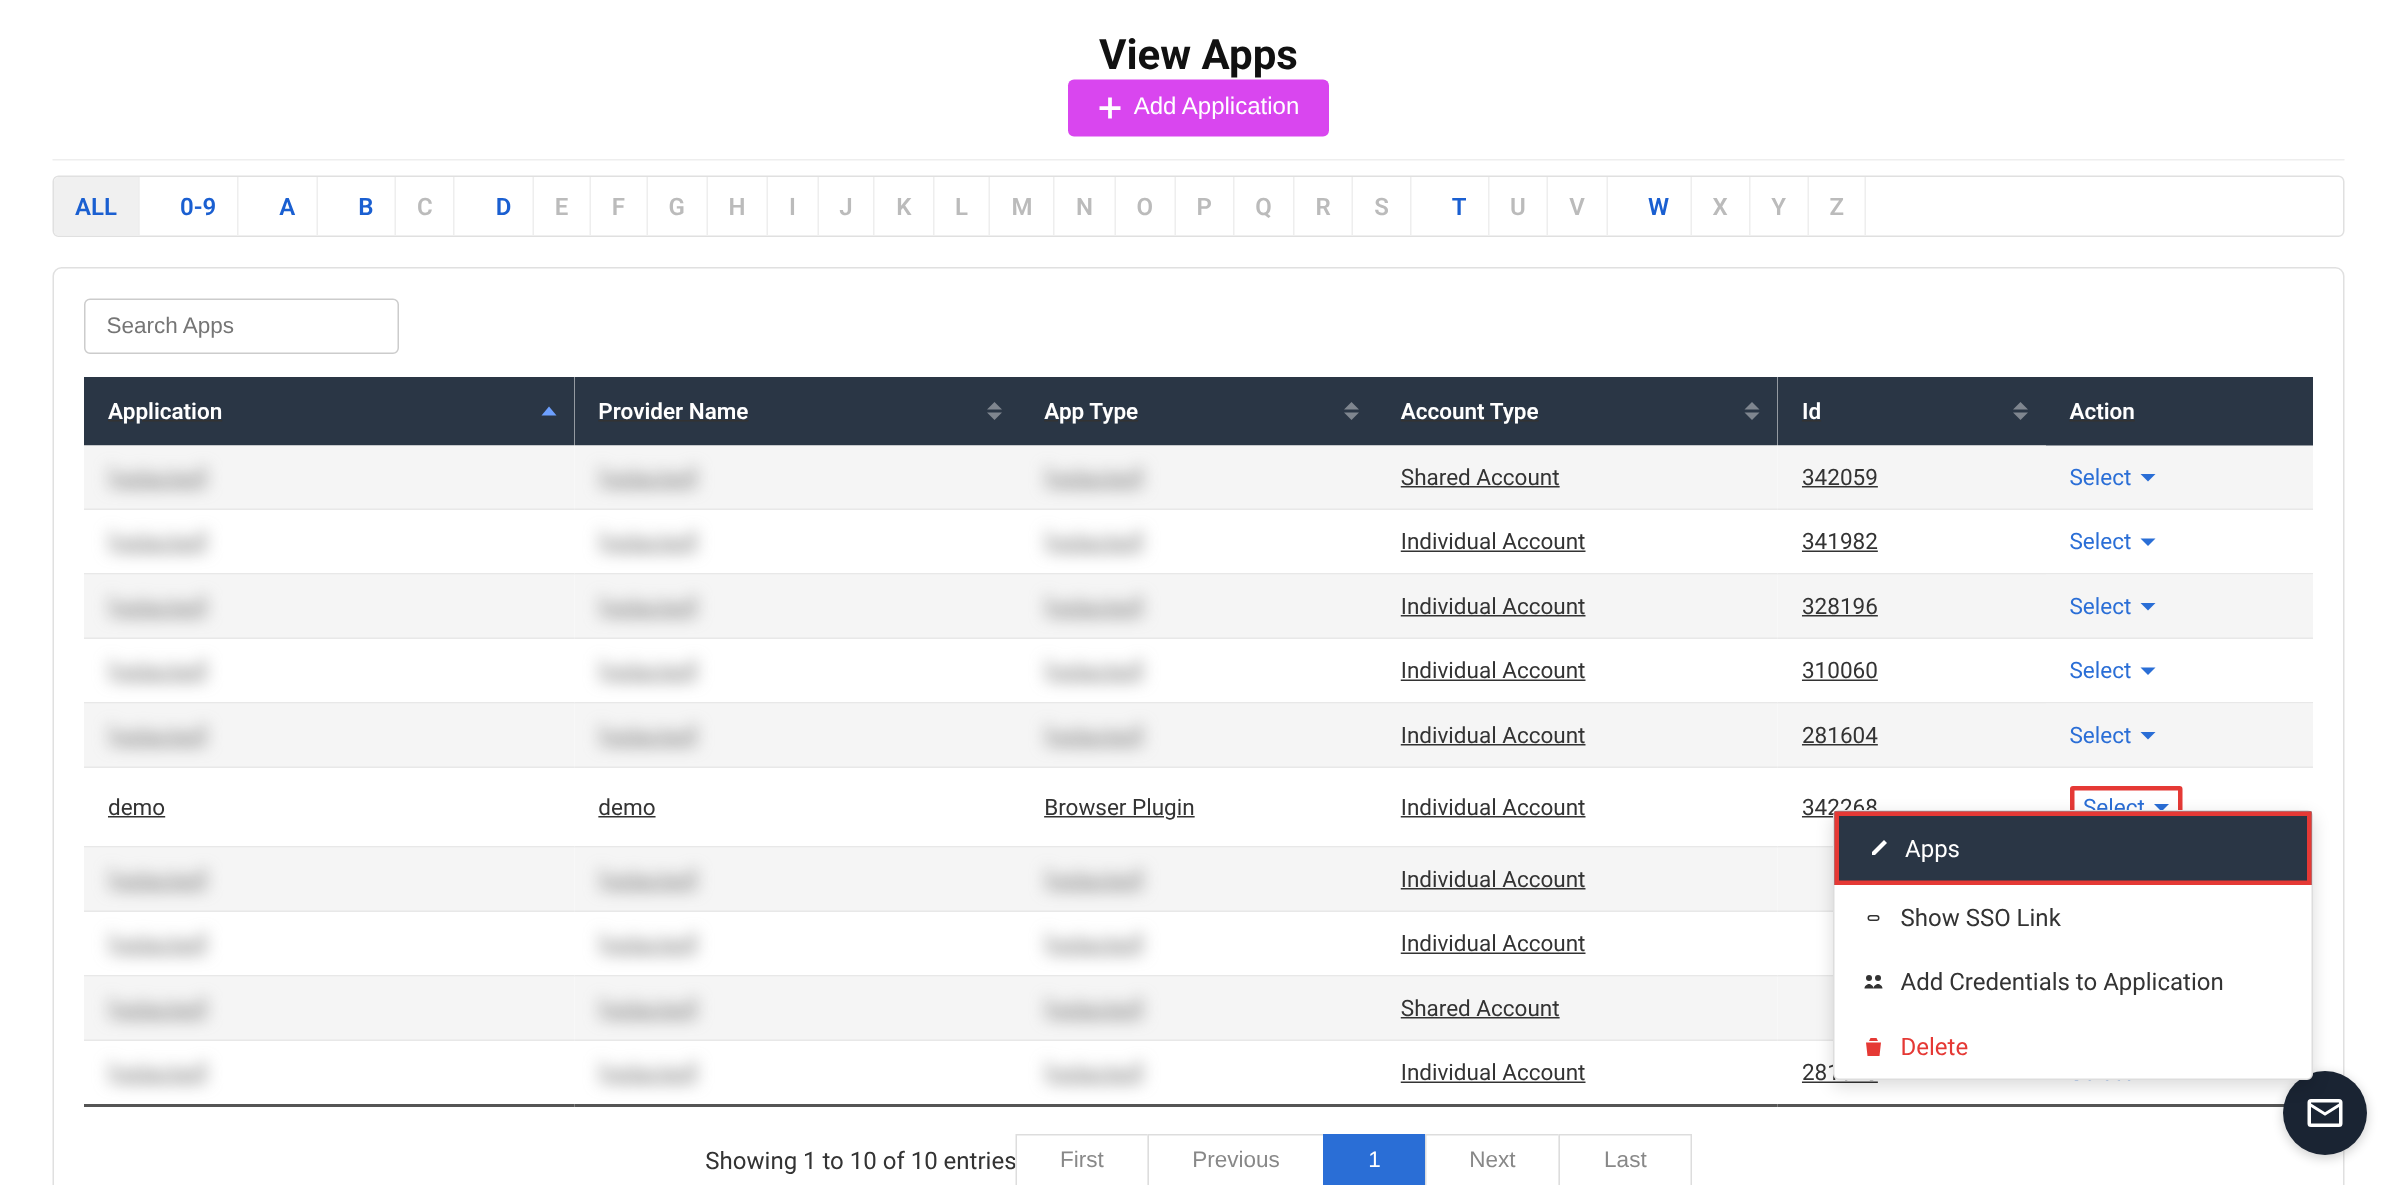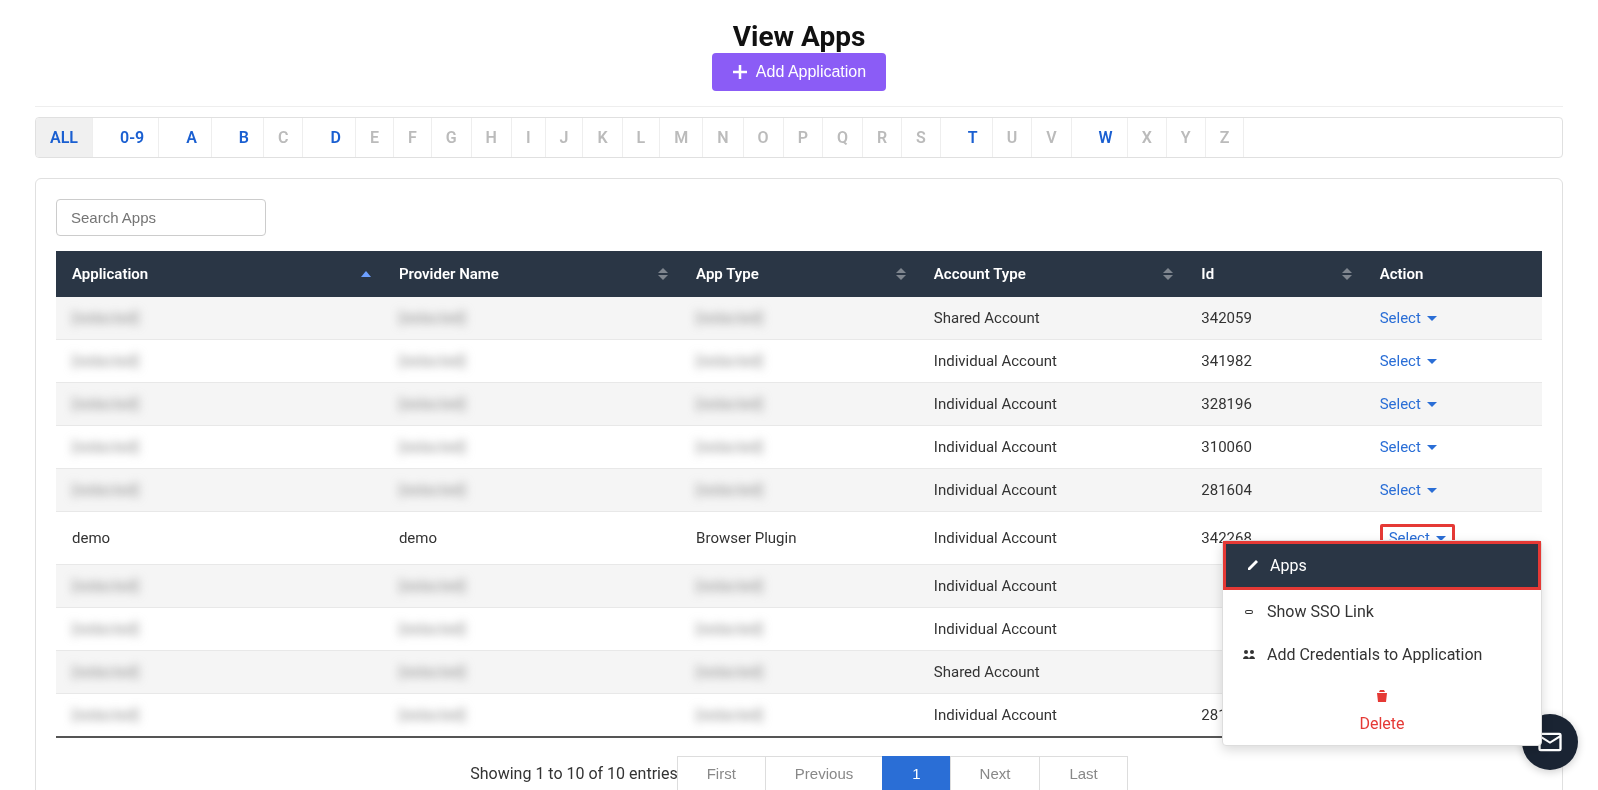--- a/index.html
+++ b/index.html
@@ -1,50 +1,50 @@
 <!DOCTYPE html>
 <html><head>
   <meta charset="utf-8">
   <style>
     * { box-sizing: border-box; margin: 0; padding: 0; }
     body { font-family: -apple-system, BlinkMacSystemFont, 'Segoe UI', Roboto, Arial, sans-serif; background: #fff; color: #333; }
     .container { padding: 20px 35px; }
     .header-row { display: flex; justify-content: space-between; align-items: center; padding-bottom: 15px; border-bottom: 1px solid #eee; margin-bottom: 10px; flex-direction: column; }
     .page-title { font-size: 28px; font-weight: 700; color: #111; }
-    .btn-primary { background: #8b5cf6; color: #fff; border: none; padding: 10px 20px; font-size: 16px; font-weight: 500; border-radius: 4px; cursor: pointer; display: flex; align-items: center; gap: 8px; justify-content: center; }
+    .btn-primary { background: #d946ef; color: #fff; border: none; padding: 10px 20px; font-size: 16px; font-weight: 500; border-radius: 4px; cursor: pointer; display: flex; align-items: center; gap: 8px; justify-content: center; }
     .btn-primary svg { width: 16px; height: 16px; fill: #fff; }
     .alpha-filter { display: flex; border: 1px solid #e0e0e0; border-radius: 4px; overflow: hidden; margin-bottom: 20px; }
     .alpha-item { padding: 10px 14px; font-size: 16px; font-weight: 600; color: #bbb; cursor: default; border-right: 1px solid #eee; }
     .alpha-item.active { color: #1a5fd1; cursor: pointer; padding-left: 27px; }
     .alpha-item.selected { background: #f0f0f0; color: #1a5fd1; cursor: pointer; }
     .card { border: 1px solid #e0e0e0; border-radius: 6px; padding: 20px; }
     .table-controls { display: flex; justify-content: space-between; align-items: center; margin-bottom: 15px; }
     .show-entries { display: flex; align-items: center; gap: 8px; font-size: 16px; }
     .show-entries select { padding: 6px 10px; border: 1px solid #ccc; border-radius: 4px; font-size: 15px; }
     .search-box input { padding: 9px 14px; border: 1px solid #ccc; border-radius: 4px; font-size: 15px; width: 210px; }
-    table { width: 100%; border-collapse: collapse; }
+    table { width: 100%; border-collapse: collapse; text-decoration: underline; }
     thead { background: #2a3645; color: #fff; }
     th { padding: 14px 16px; text-align: left; font-size: 15px; font-weight: 600; position: relative; }
     .sort-icon { position: absolute; right: 12px; top: 50%; transform: translateY(-50%); display: flex; flex-direction: column; gap: 0px; }
     .sort-icon .up, .sort-icon .down { width: 0; height: 0; border-left: 5px solid transparent; border-right: 5px solid transparent; opacity: 0.4; }
     .sort-icon .up { border-bottom: 5px solid #fff; }
     .sort-icon .down { border-top: 5px solid #fff; margin-top: 2px; }
     .sort-asc { position: absolute; right: 12px; top: 50%; transform: translateY(-50%); width: 0; height: 0; border-left: 5px solid transparent; border-right: 5px solid transparent; border-bottom: 6px solid #6da0ff; }
     td { padding: 12px 16px; font-size: 15px; margin-top: 20px; }
     tbody tr:nth-child(odd) { background: #f5f5f5; }
     tbody tr:nth-child(even) { background: #fff; }
     .blurred { filter: blur(5px); color: #888; }
     .select-link { color: #2a6ed6; font-size: 15px; cursor: pointer; display: inline-flex; align-items: center; gap: 4px; position: relative; }
     .select-link .caret { width: 0; height: 0; border-left: 5px solid transparent; border-right: 5px solid transparent; border-top: 5px solid #2a6ed6; margin-left: 2px; }
     .highlight-box { border: 3px solid #e53935; padding: 2px 6px; border-radius: 2px; }
     .dropdown-menu { position: absolute; top: 28px; right: 0; background: #fff; border: 1px solid #ddd; border-radius: 4px; box-shadow: 0 4px 12px rgba(0,0,0,0.15); width: 320px; z-index: 100; }
     .dropdown-item { padding: 12px 18px; font-size: 16px; display: flex; align-items: center; gap: 10px; cursor: pointer; color: #333; }
     .dropdown-item.highlighted { border: 3px solid #e53935; }
     .dropdown-item.active { background: #2a3645; color: #fff; }
-    .dropdown-item.delete { color: #e53935; flex-direction: column; }
+    .dropdown-item.delete { color: #e53935; }
     .dropdown-item svg { width: 16px; height: 16px; }
     .footer-row { display: flex; justify-content: center; align-items: center; margin-top: 18px; }
     .entries-info { font-size: 16px; }
     .pagination { display: flex; gap: 0; }
     .page-btn { padding: 8px 29px; border: 1px solid #ddd; background: #fff; color: #888; font-size: 15px; cursor: pointer; margin-left: -1px; }
     .page-btn.active { background: #2a6ed6; color: #fff; border-color: #2a6ed6; }
     .chat-fab { position: fixed; bottom: 20px; right: 20px; width: 56px; height: 56px; background: #1a2433; border-radius: 50%; display: flex; align-items: center; justify-content: center; cursor: pointer; box-shadow: 0 2px 8px rgba(0,0,0,0.2); }
     .chat-fab svg { width: 28px; height: 28px; fill: #fff; }
     .td-action { position: relative; }
     tbody tr { border-bottom: 1px solid #e8e8e8; }

